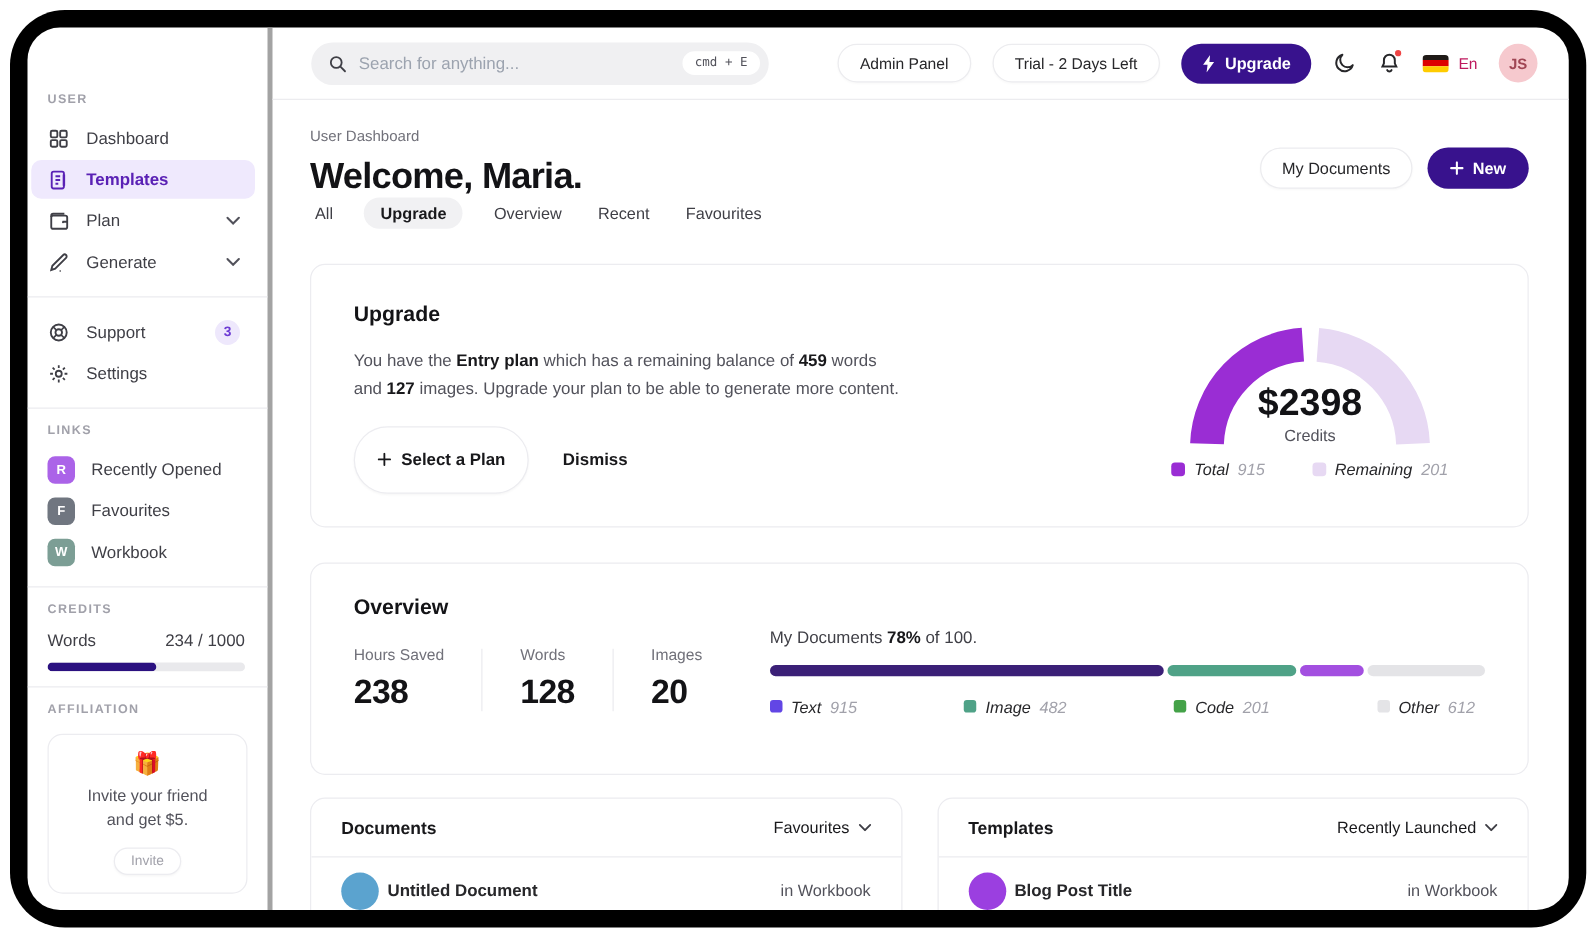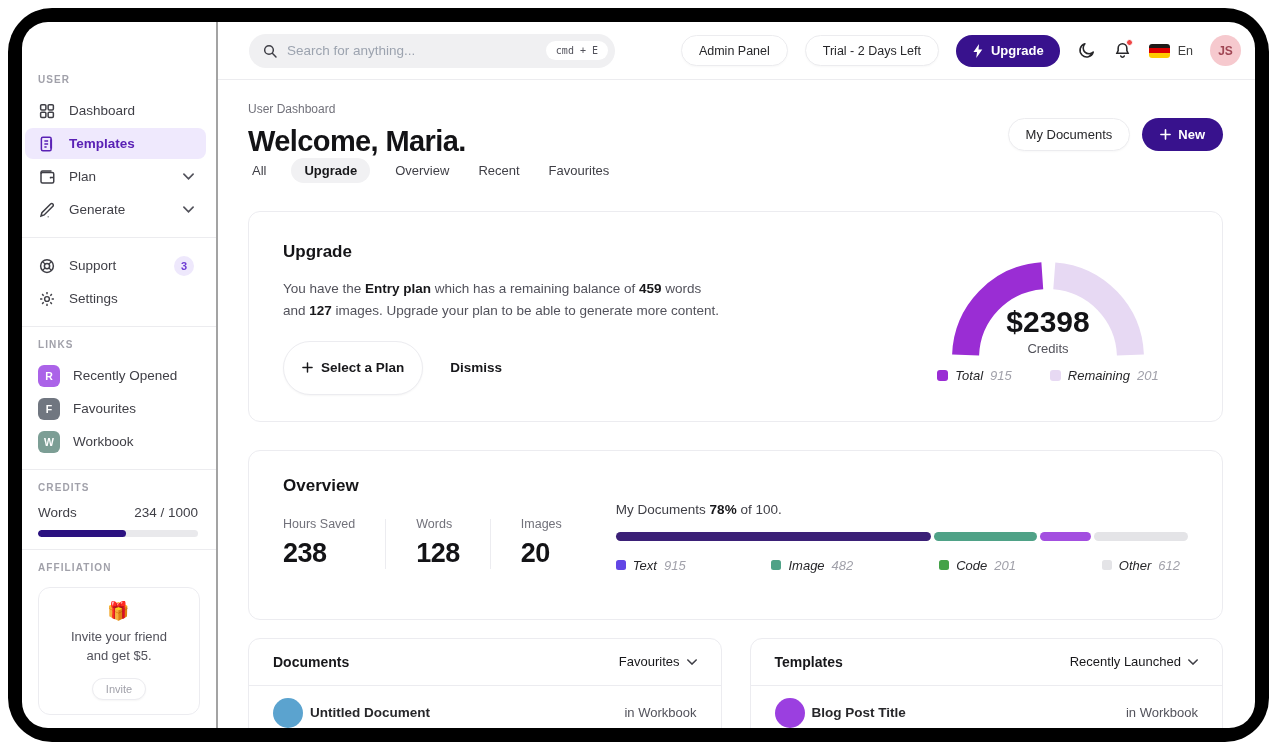--- a/index.html
+++ b/index.html
@@ -2,52 +2,52 @@
 <html><head>
 <meta charset="utf-8">
 <style>
   * { margin:0; padding:0; box-sizing:border-box; }
   html,body { width:1277px; height:750px; background:#fff; font-family:"Liberation Sans",sans-serif; }
   .stage { position:relative; width:1277px; height:750px; overflow:hidden; }
   .frame { position:absolute; inset:8px; background:#000; border-radius:44px; }
   .app { position:absolute; inset:22px; background:#fff; border-radius:26px; overflow:hidden; display:flex; }
 
   
-  .sidebar { width:196px; min-width:196px; border-right:2px solid #a3a3a3; padding-top:52px; }
+  .sidebar { width:196px; min-width:196px; border-right:4px solid #a3a3a3; padding-top:52px; }
   .sec-label { padding:0 0 10px 16px; font-size:10px; font-weight:700; letter-spacing:1.1px; color:#a1a1aa; }
   .side-item { display:flex; align-items:center; gap:13px; height:31px; padding:0 12px 0 13px; margin:0 10px 2px 3px; border-radius:8px; font-size:13.5px; color:#3f3f46; cursor:pointer; }
   .side-item .lbl { flex:0 0 auto; }
   .side-item.active { background:#efe9fd; color:#5a21b5; font-weight:700; }
   .side-item .chev { margin-left:auto; display:flex; }
   .side-item .badge { margin-left:auto; min-width:20px; height:20px; border-radius:999px; background:#eee8fc; color:#6d3bd4; font-size:11px; font-weight:700; display:flex; align-items:center; justify-content:center; padding:0 6px; }
   .divider { height:1px; background:#ececef; margin:12px 0; }
   .link-badge { width:22px; height:22px; border-radius:6px; color:#fff; font-size:10.5px; font-weight:700; display:flex; align-items:center; justify-content:center; }
   .credits { padding:2px 18px 0 16px; }
   .credits-row { display:flex; justify-content:space-between; align-items:center; font-size:13.5px; color:#3f3f46; margin-bottom:10px; }
   .credits-bar { height:7px; background:#e9e9ec; border-radius:999px; overflow:hidden; }
   .credits-fill { height:100%; border-radius:999px; }
   .aff-card { margin:4px 16px 0 16px; border:1px solid #ececf0; border-radius:12px; padding:14px 8px 14px; text-align:center; }
   .aff-emoji { font-size:18px; line-height:1; margin-bottom:8px; }
   .aff-text { font-size:13px; color:#52525b; line-height:1.45; }
   .aff-btn { margin-top:12px; display:inline-block; border:1px solid #ececf0; border-radius:999px; padding:4px 13px; font-size:11px; color:#a1a1aa; background:#fff; box-shadow:0 1px 2px rgba(0,0,0,.04); cursor:pointer; }
 
   
   .main { flex:1; display:flex; flex-direction:column; min-width:0; }
-  .topbar { height:58px; min-height:58px; display:flex; align-items:center; padding:0 14px 0 31px; border-bottom:1px solid #ececef; }
+  .topbar { height:58px; min-height:58px; display:flex; align-items:center; padding:0 25px 0 31px; border-bottom:1px solid #ececef; }
   .search { width:366px; height:34px; background:#f0f0f2; border-radius:999px; display:flex; align-items:center; gap:9px; padding:0 7px 0 13px; cursor:text; }
   .search .ph { font-size:13.5px; color:#9ca3af; }
   .kbd-chip { margin-left:auto; background:#fff; border-radius:999px; padding:4px 10px; font-family:"DejaVu Sans Mono",monospace; font-size:10px; color:#52525b; }
   .tb-right { margin-left:auto; display:flex; align-items:center; gap:17px; }
   .pill-btn { height:31px; padding:0 17px; border:1px solid #ececef; border-radius:999px; background:#fff; font-size:12.5px; color:#27272a; display:flex; align-items:center; box-shadow:0 1px 2px rgba(0,0,0,.03); cursor:pointer; white-space:nowrap; }
   .primary-btn { height:32px; padding:0 16px; border:none; border-radius:999px; color:#fff; font-size:13px; font-weight:600; display:flex; align-items:center; gap:7px; cursor:pointer; white-space:nowrap; }
   .icon-btn { display:flex; align-items:center; cursor:pointer; position:relative; }
   .bell-dot { position:absolute; top:-2px; right:-1px; width:7px; height:7px; background:#ef4444; border-radius:50%; border:1.5px solid #fff; }
   .flag { width:21px; height:14px; border-radius:3px; overflow:hidden; display:flex; flex-direction:column; }
   .flag span { flex:1; }
-  .lang { font-size:12.5px; color:#404040; margin-left:-9px; }
+  .lang { font-size:12.5px; color:#be185d; margin-left:-9px; }
   .avatar { width:31px; height:31px; border-radius:50%; font-size:12px; font-weight:700; display:flex; align-items:center; justify-content:center; cursor:pointer; }
 
   
   .content { flex:1; padding:22px 32px 0 30px; overflow:hidden; }
   .head-row { display:flex; justify-content:space-between; align-items:flex-start; }
   .breadcrumb { font-size:12px; color:#71717a; margin-bottom:9px; }
   .page-title { font-size:29px; font-weight:800; color:#131316; letter-spacing:-0.6px; }
   .head-actions { display:flex; align-items:center; gap:12px; margin-top:16px; }
   .pill-btn.tall { height:33px; font-size:13px; }
   .primary-btn.tall { height:33px; font-size:13px; padding:0 18px; }

